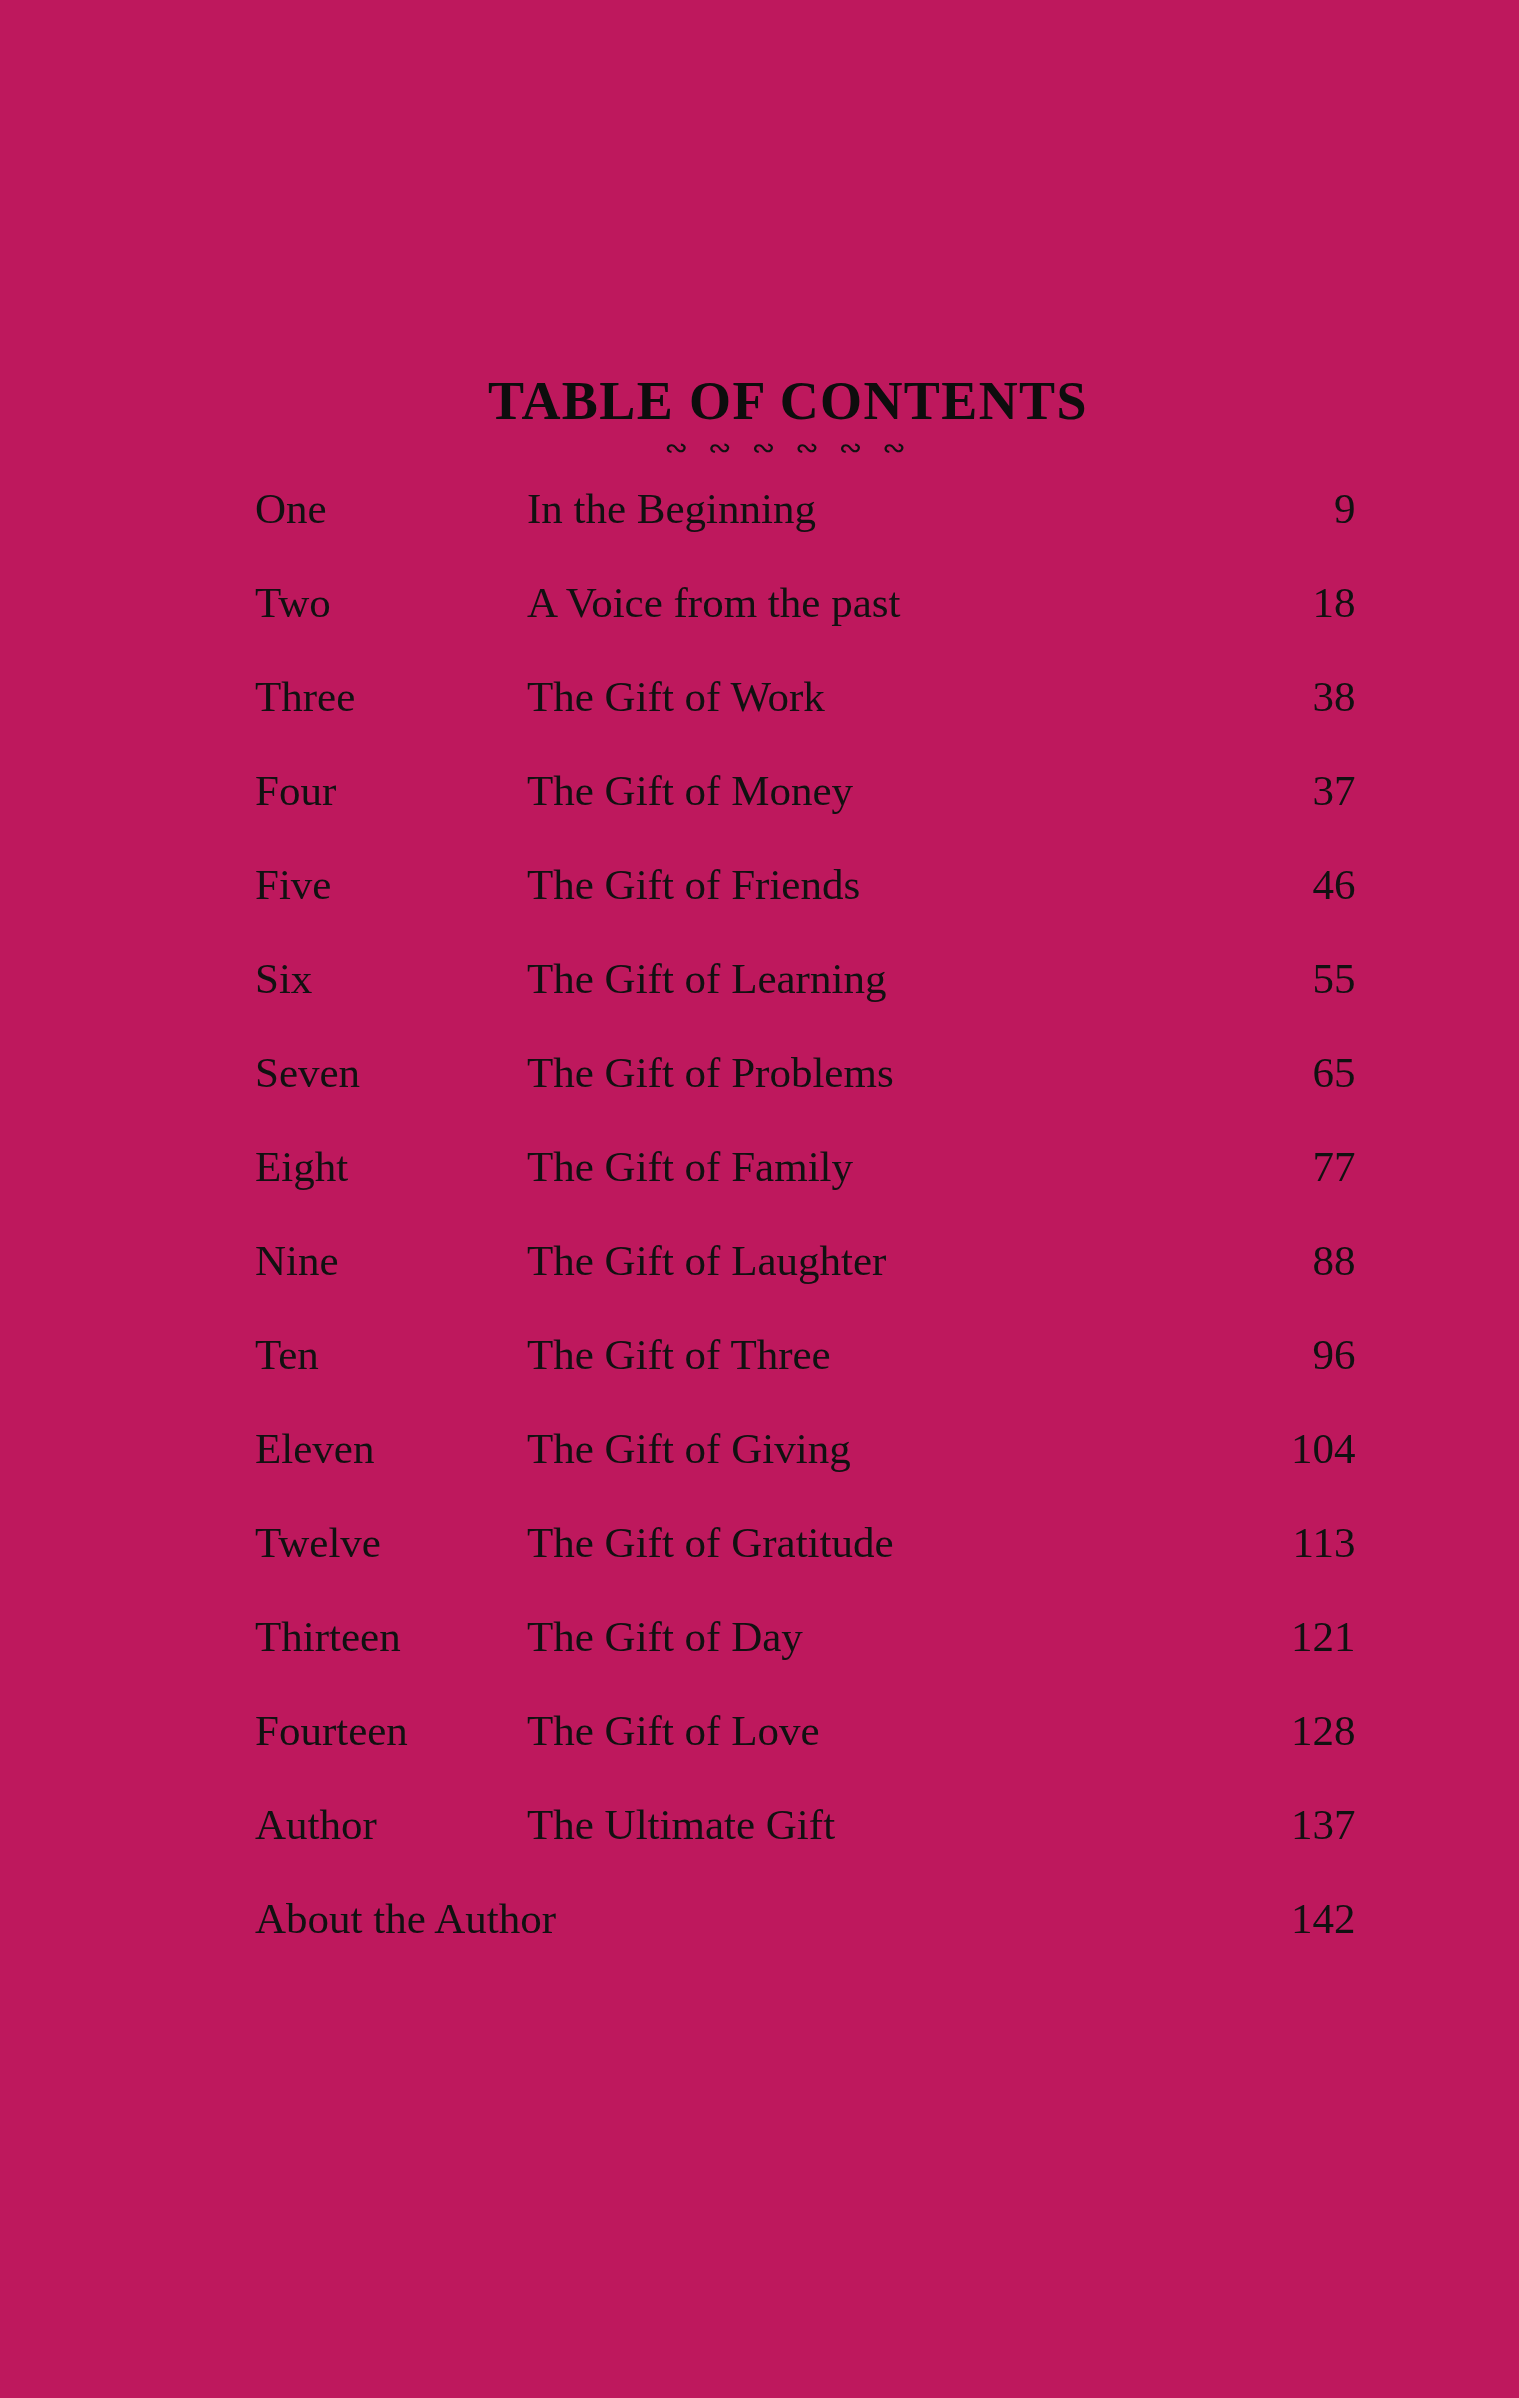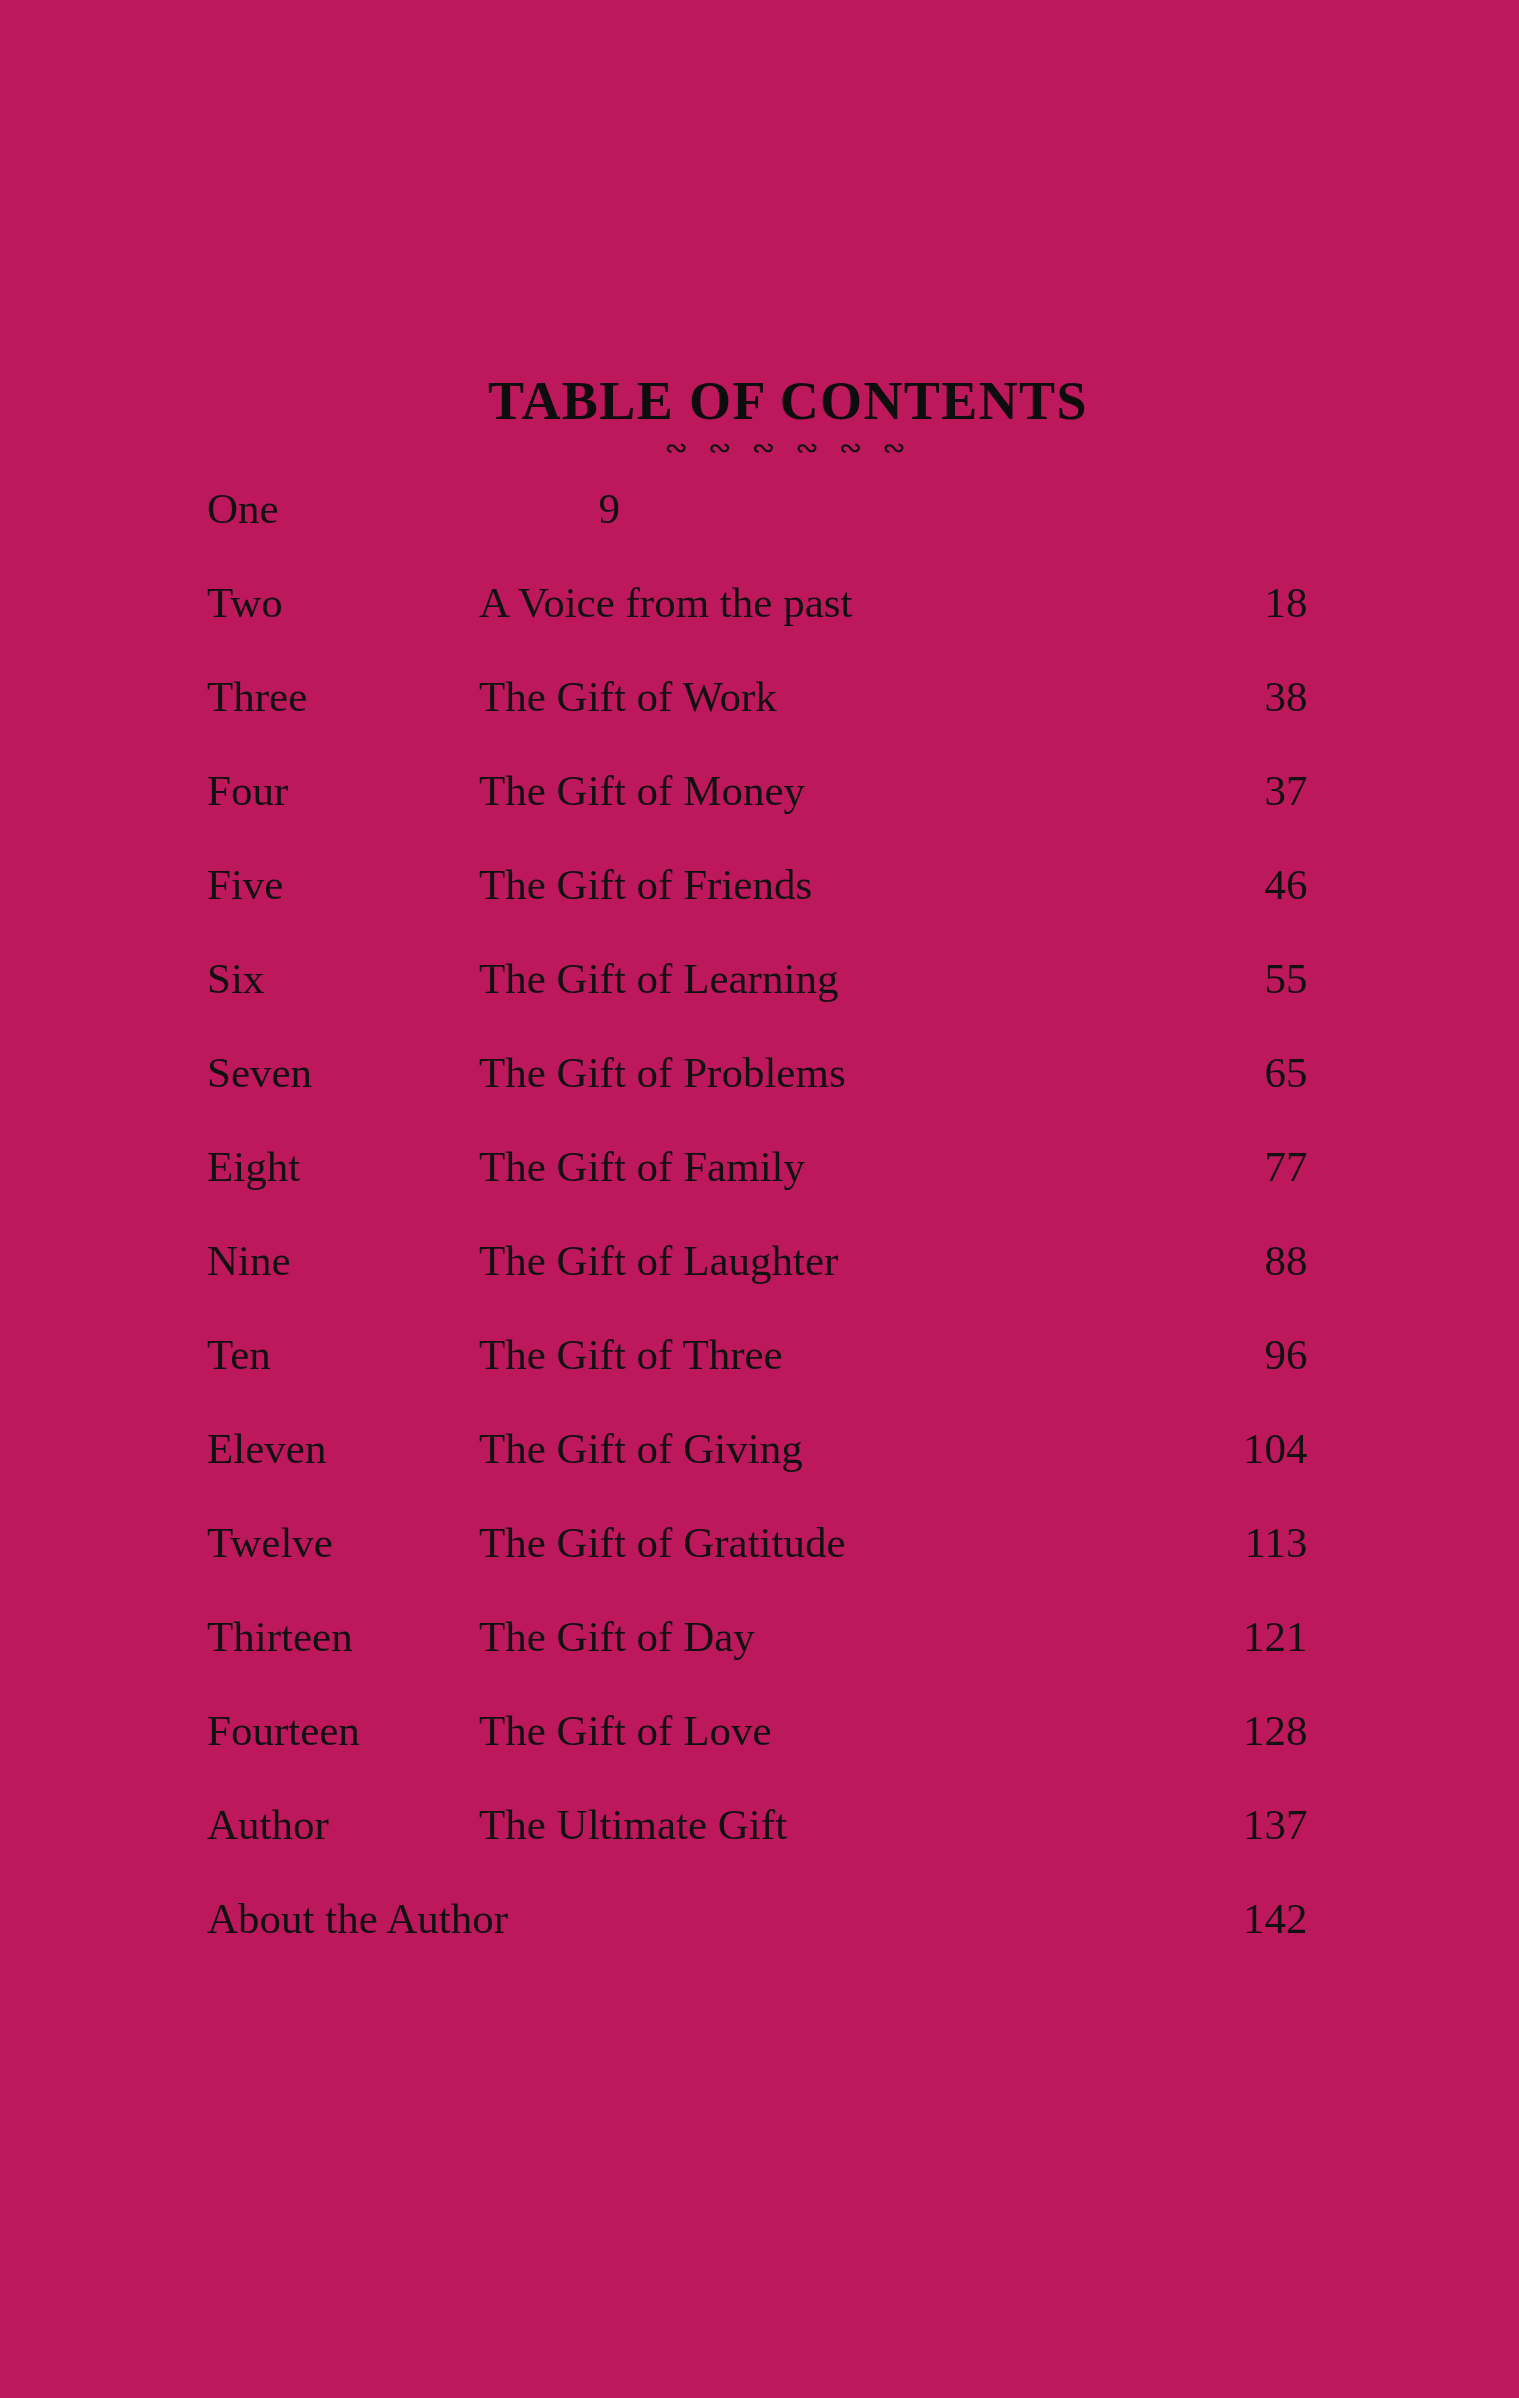--- a/index.html
+++ b/index.html
@@ -46,20 +46,21 @@
     font-size: 28px;
     letter-spacing: 5.6px;
     color: #111111;
     margin-top: 1.9px;
     padding-left: 56px;
     line-height: 1;
   }
   .toc-list {
     margin-top: 22.5px;
     width: 100%;
+    margin-left: 48px;
   }
   .toc-row {
     display: flex;
     align-items: baseline;
     width: 100%;
     height: 94px;
   }
   .col-num {
     width: 272px;
     flex: 0 0 272px;
@@ -92,20 +93,21 @@
 <div class="page">
   <div class="toc-block">
 
     <h1 class="toc-title">TABLE OF CONTENTS</h1>
     <div class="ornament">∾ ∾ ∾ ∾ ∾ ∾</div>
 
     <div class="toc-list">
 
       <div class="toc-row">
         <span class="col-num">One</span>
+        <span class="col-title">In the Beginning</span>
         <span class="col-page">9</span>
       </div>
 
       <div class="toc-row">
         <span class="col-num">Two</span>
         <span class="col-title">A Voice from the past</span>
         <span class="col-page">18</span>
       </div>
 
       <div class="toc-row">

